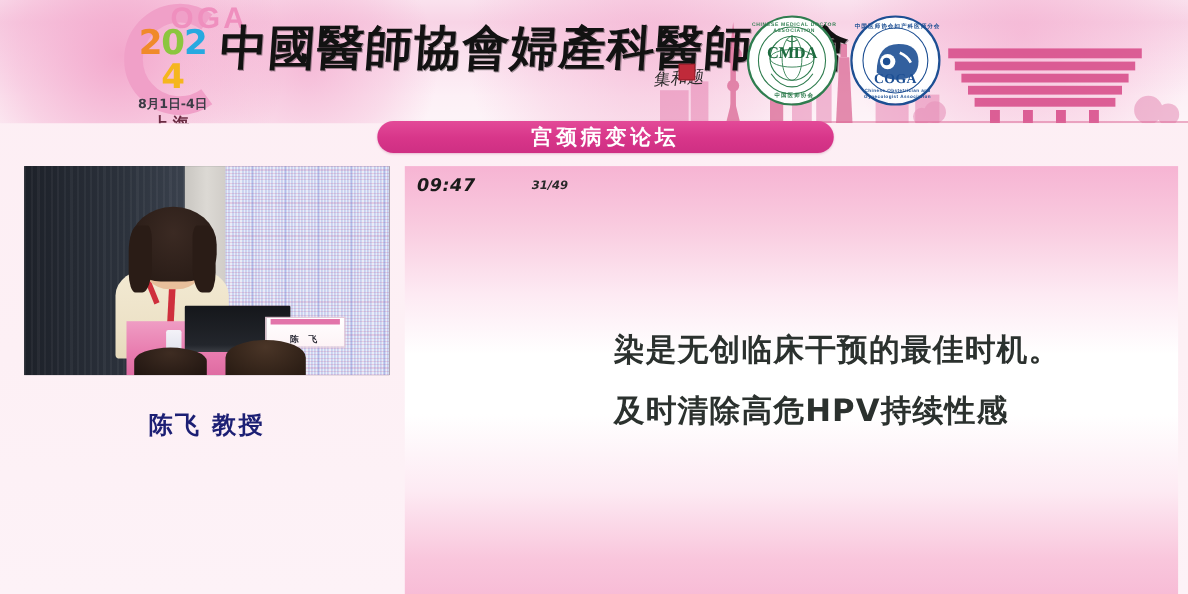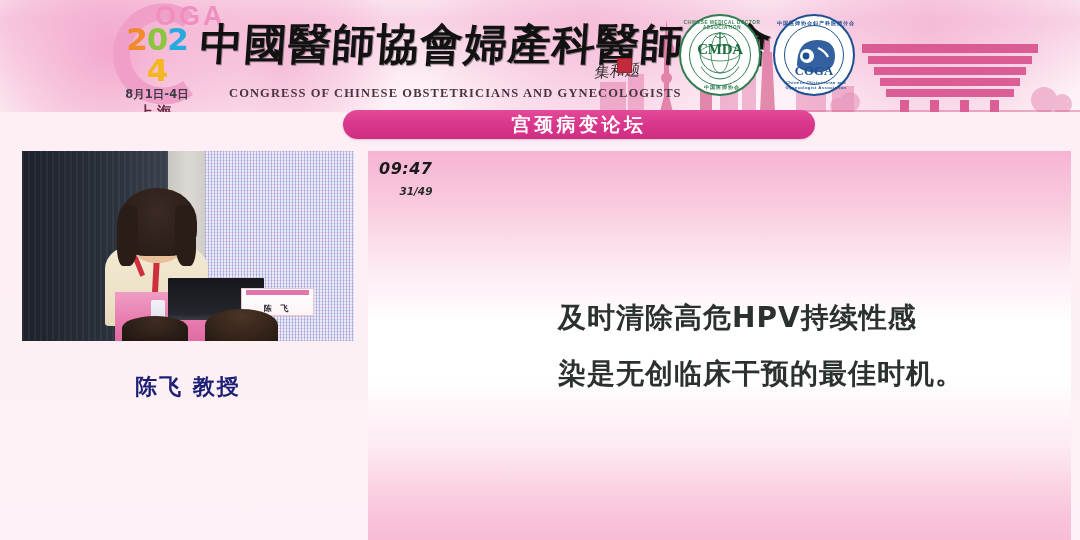--- a/index.html
+++ b/index.html
@@ -125,21 +125,21 @@
   .coga-ring-top, .coga-ring-bot {
     position:absolute; left:0; width:82px; text-align:center;
     color:#1d4f93; font-weight:700;
   }
   .coga-ring-top { top:4px; font-size:5.2px; letter-spacing:.8px;}
   .coga-ring-bot { bottom:4px; font-size:4.2px; letter-spacing:.4px;}
 
   
   .forum-pill {
     position:absolute; left:343px; top:110px;
-    width:472px; height:29px; border-radius:15px;
+    width:415px; height:29px; border-radius:15px;
     background: linear-gradient(180deg,#e34a98 0%, #d8368a 52%, #cf2f83 100%);
     display:flex; align-items:center; justify-content:center;
     box-shadow: 0 1px 2px rgba(160,30,100,.25);
   }
   .forum-pill span {
     color:#fff; font-size:19px; font-weight:700; letter-spacing:3.5px;
     font-family:"DejaVu Sans", sans-serif;
   }
 
   
@@ -222,29 +222,30 @@
         #fdeaf3 30%,
         #ffffff 44%,
         #ffffff 58%,
         #fdeaf3 76%,
         #f9c6dc 92%,
         #f7bcd6 100%);
     overflow:hidden;
   }
   .slide-timer {
     position:absolute; left:11px; top:8px;
-    display:flex; align-items:flex-end; gap:7px;flex-direction:column;
+    display:flex; align-items:center; gap:7px;
   }
   .slide-timer .tm {
     font-size:16px; font-weight:700; font-style:italic; color:#1a1a1a;
     font-family:"DejaVu Sans", sans-serif; letter-spacing:.5px;
   }
   .slide-timer .ct {
     font-size:10.5px; font-weight:700; font-style:italic; color:#2a2a2a;
     font-family:"DejaVu Sans", sans-serif;
+    margin-left:44px;
   }
   .slide-body {
     position:absolute; left:0; top:0; width:100%; height:100%;
     display:flex; flex-direction:column; justify-content:center;
     padding-left:190px; padding-right:60px; gap:18px;
   }
   .slide-line {
     font-size:28px; font-weight:700; color:#2b312e;
     font-family:"DejaVu Sans", sans-serif;
     letter-spacing:1px; white-space:nowrap;
@@ -313,21 +314,20 @@
       <div class="year">
         <span style="color:#f08a2a">2</span><span style="color:#8cc63e">0</span><span style="color:#28a9e0">2</span><span style="color:#f5b61e">4</span>
       </div>
       <div class="dates">8月1日-4日</div>
       <div class="cityname">上海</div>
     </div>
 
     <div class="calligraphy">中國醫師協會婦產科醫師大會</div>
     <div class="calli-signature">集和题</div>
     <div class="seal"></div>
-    <div class="calli-sub">CONGRESS OF CHINESE OBSTETRICIANS AND GYNECOLOGISTS</div>
 
     <div class="logo-circle cmda">
       <div class="cmda-ring-top">CHINESE  MEDICAL  DOCTOR  ASSOCIATION</div>
       <div class="cmda-ring-bot">中国医师协会</div>
       <div class="cmda-inner">
         <svg width="58" height="56" viewBox="0 0 58 56">
           <circle cx="29" cy="26" r="20" fill="none" stroke="#2f7d4f" stroke-width="1"></circle>
           <ellipse cx="29" cy="26" rx="20" ry="8" fill="none" stroke="#2f7d4f" stroke-width=".8"></ellipse>
           <ellipse cx="29" cy="26" rx="9" ry="20" fill="none" stroke="#2f7d4f" stroke-width=".8"></ellipse>
           <path d="M29 5 L29 20" stroke="#2f7d4f" stroke-width="1.4"></path>
@@ -390,18 +390,18 @@
   </div>
 
   <div class="speaker-name">陈飞 教授</div>
 
   <div class="slide">
     <div class="slide-timer">
       <div class="tm">09:47</div>
       <div class="ct">31/49</div>
     </div>
     <div class="slide-body">
+      <div class="slide-line">染是无创临床干预的最佳时机。</div>
       <div class="slide-line">及时清除高危HPV持续性感</div>
-      <div class="slide-line">染是无创临床干预的最佳时机。</div>
     </div>
   </div>
 
 </div>
 
 </body></html>

